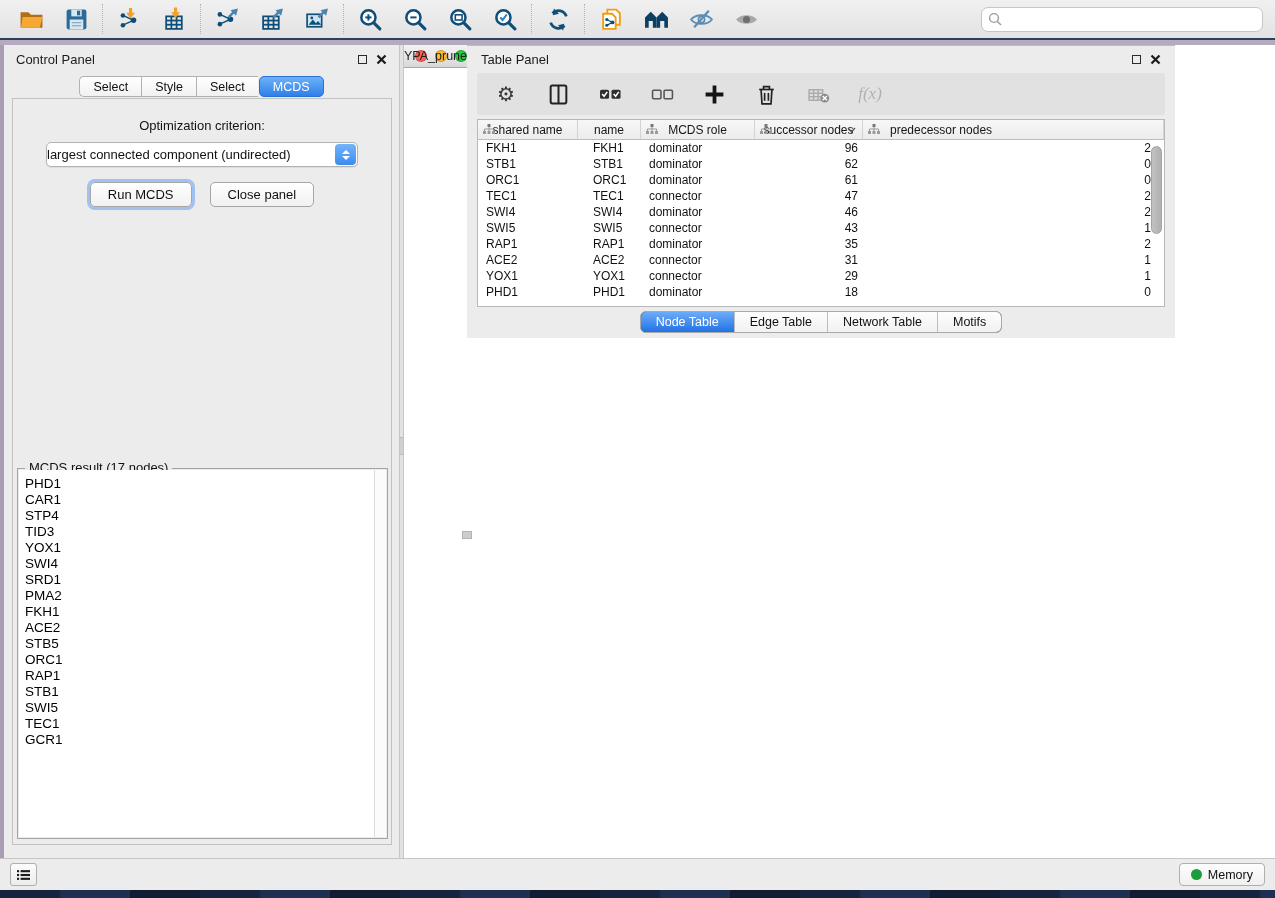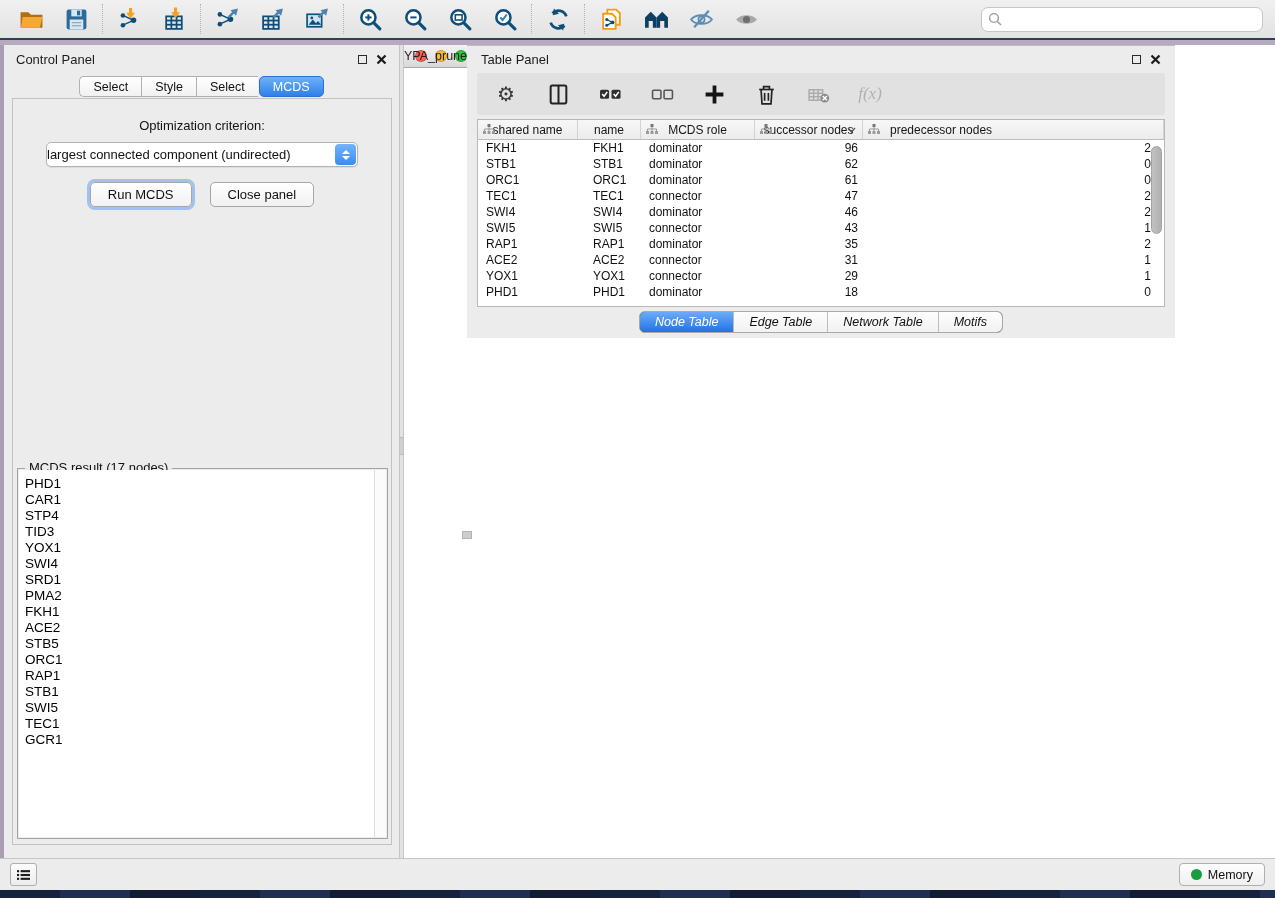--- a/index.html
+++ b/index.html
@@ -131,21 +131,21 @@
         font-size:12px; color:#161616; border-right:1px solid #d3d3d3; flex:none; }
   .th.left-label { justify-content:flex-start; padding-left:27px; }
   .th .org { position:absolute; left:5px; top:4px; }
   .th.left-label .lbl { position:relative; }
   .th .sort { position:absolute; right:6px; top:7px; }
   .tr { display:flex; height:16px; }
   .td { font-size:12px; line-height:16px; white-space:nowrap; overflow:hidden; flex:none; }
   .vscroll { position:absolute; top:26px; right:2px; width:11px; height:88px;
              background:linear-gradient(90deg,#c2c2c2,#b0b0b0); border:1px solid #a3a3a3; border-radius:6px; }
   .tp-tabs { position:absolute; bottom:5px; left:0; right:0; display:flex; justify-content:center; }
-  .tabgroup { display:flex; border:1px solid #a9a9a9; border-radius:6px; overflow:hidden; height:22px; background:#14532d;font-style:italic; }
+  .tabgroup { display:flex; border:1px solid #a9a9a9; border-radius:6px; overflow:hidden; height:22px; background:#14532d; }
   .tp-tab { padding:0 15px; font-size:12.5px; line-height:21px; color:#111;
             background:linear-gradient(#fdfdfd,#f2f2f2); border-right:1px solid #bcbcbc; }
   .tp-tab:last-child { border-right:none; }
   .tp-tab.active { background:linear-gradient(#6cabf8,#2273e5); color:#fff; }
 
   
   .status { height:32px; background:#ececec; border-top:1px solid #c6c6c6;
             display:flex; align-items:center; padding:0 10px; }
   .list-btn { width:27px; height:23px; border:1px solid #afafaf; border-radius:3px;
               background:linear-gradient(#fcfcfc,#ededed); display:flex; align-items:center; justify-content:center; }

